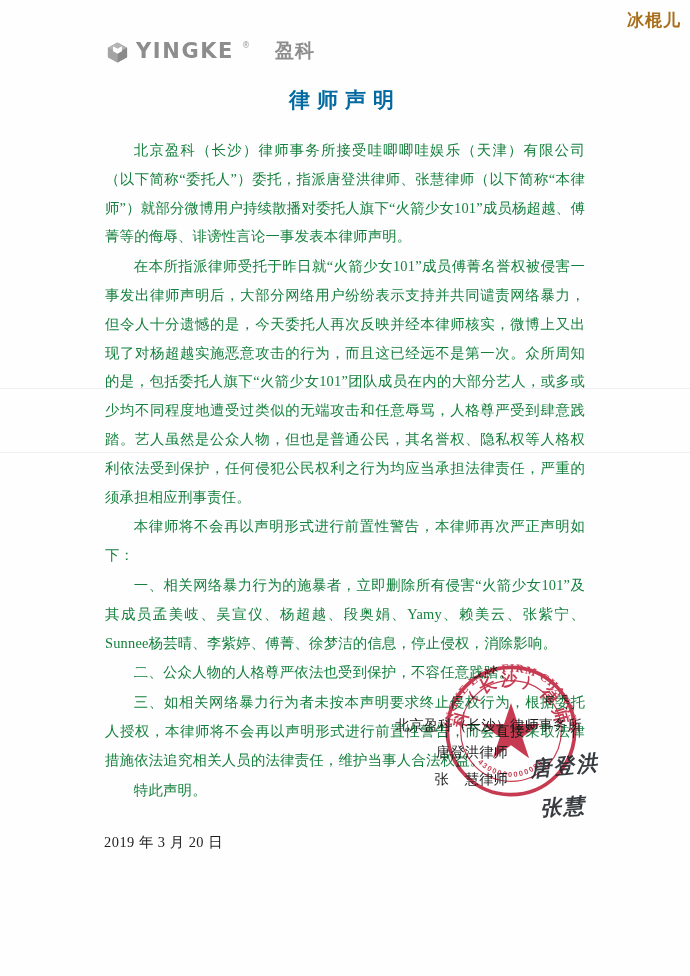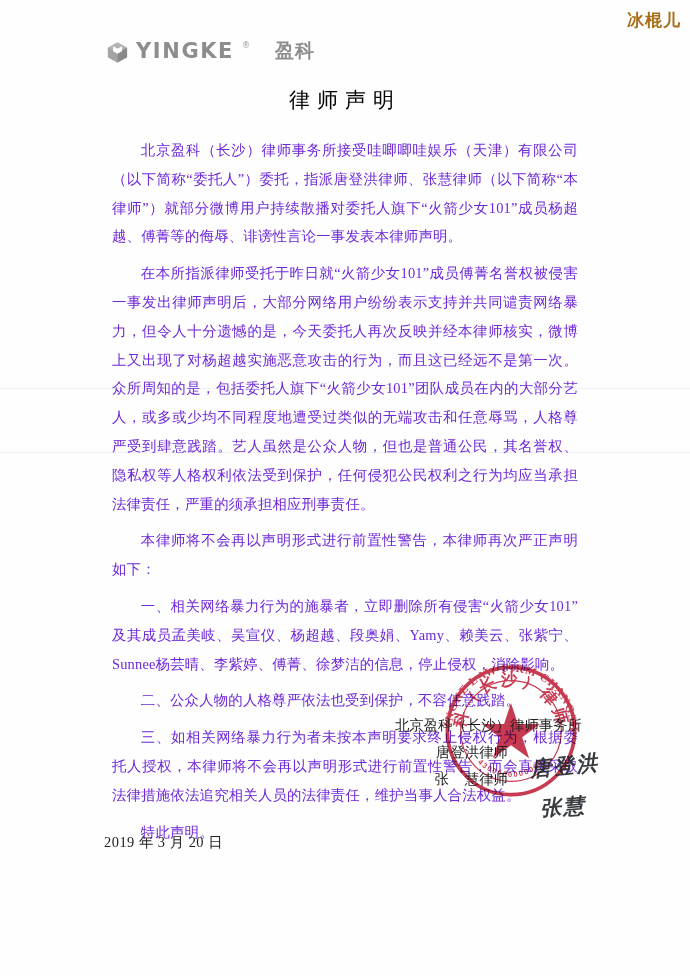--- a/index.html
+++ b/index.html
@@ -85,34 +85,34 @@
   
   .doc {
     position: absolute;
     left: 104px;
     top: 86px;
     width: 482px;
   }
   .doc-title {
     text-align: center;
     font-size: 21px;
-    font-weight: normal;
+    font-weight: bold;
     letter-spacing: 7px;
     margin: 0 0 22px 0;
-    color: #000000;
+    color: #0369a1;
     font-family: "Liberation Serif", "DejaVu Serif", serif;
   }
   .para {
     font-size: 14.4px;
     line-height: 28.8px;
     text-align: justify;
     text-justify: inter-ideograph;
     text-indent: 2em;
-    margin: 8px;
-    color: #6d28d9;
+    margin: 1px;
+    color: #15803d;
     letter-spacing: .2px;
   }
 
   
   .sign-block {
     position: absolute;
     left: 104px;
     top: 712px;
     width: 482px;
     font-size: 14.4px;

